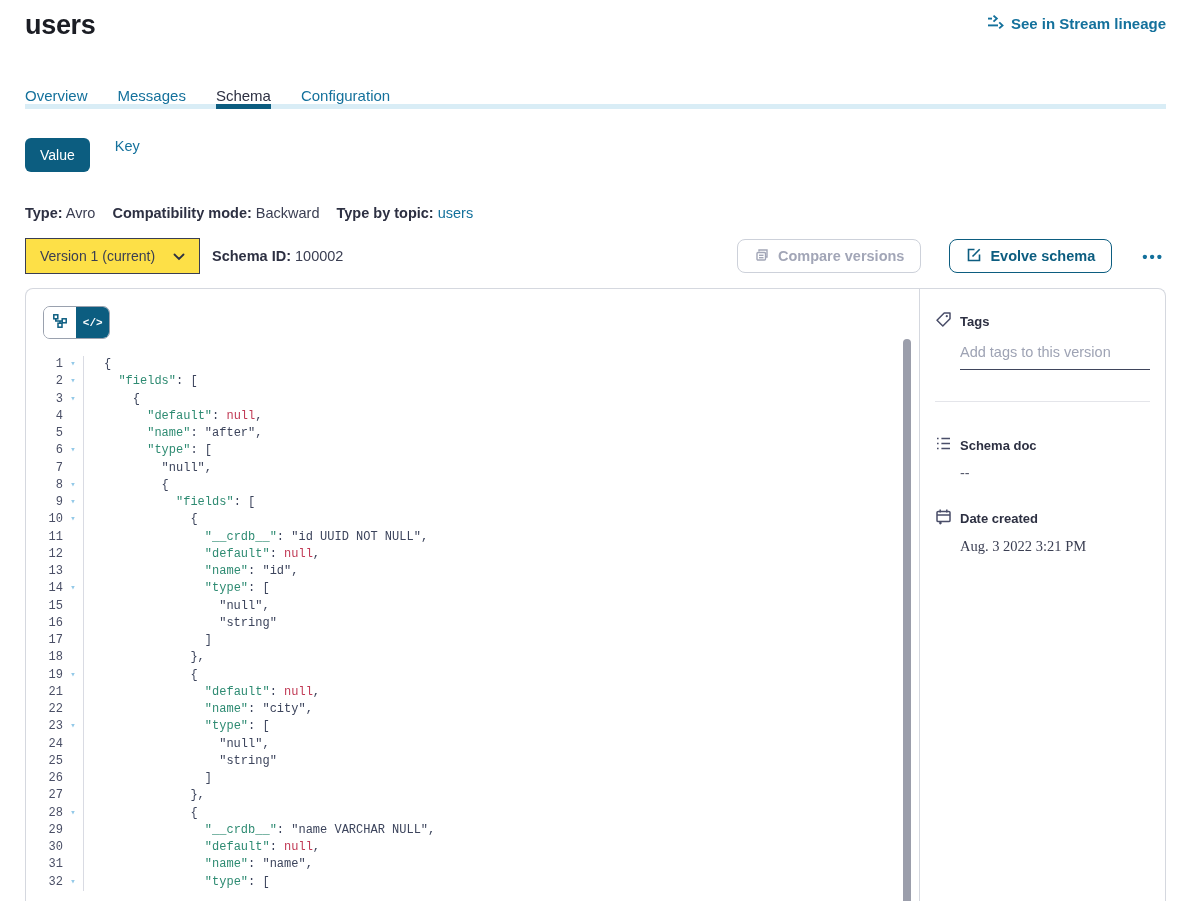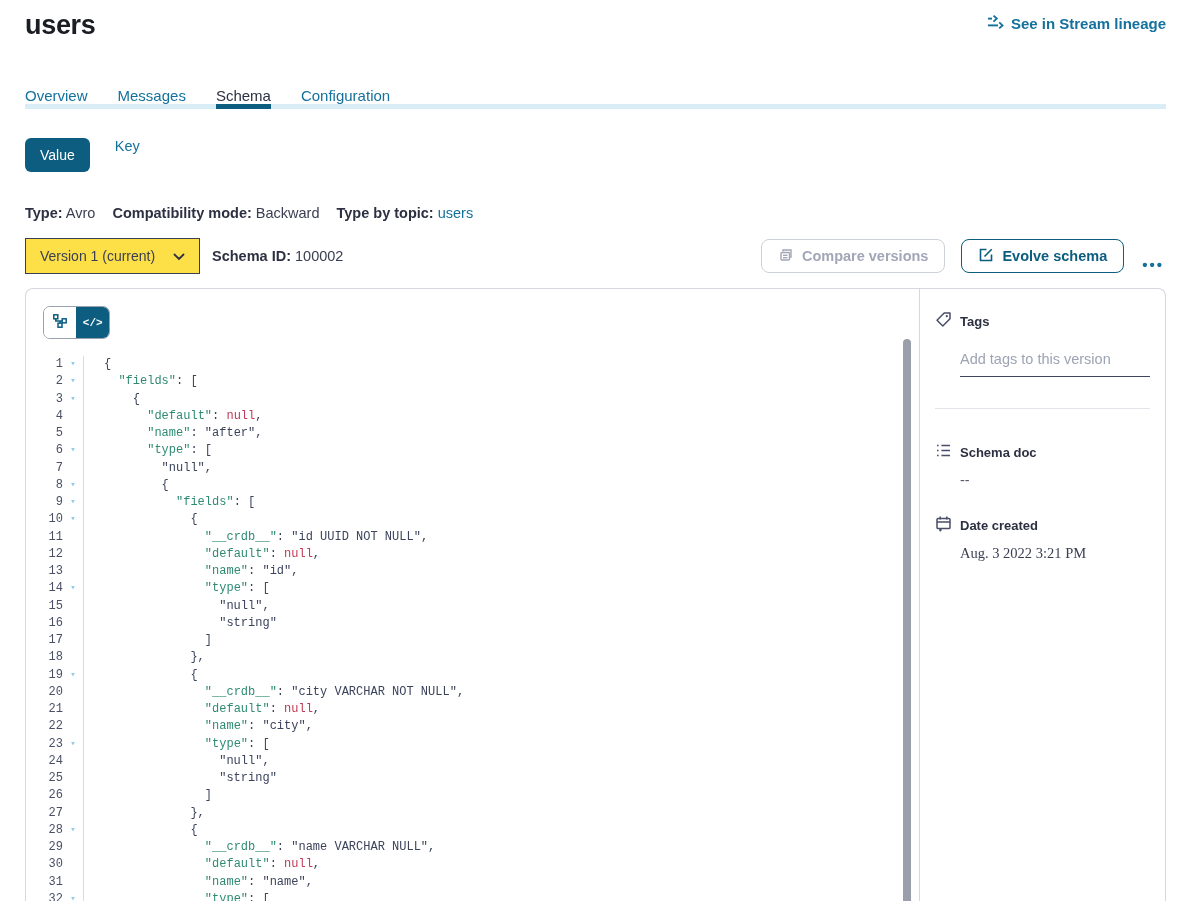--- a/index.html
+++ b/index.html
@@ -33,21 +33,21 @@
   .meta .grp { margin-right:17px;text-align:right; }
   .meta .lnk { color:#14719c; cursor:pointer; }
 
   
   .vbar { display:flex; align-items:center; margin-top:17px; }
   .select { width:175px; height:36px; border:1px solid #3a3e52; border-radius:0; display:flex;
     align-items:center; justify-content:space-between; padding:0 14px; font-size:14px; color:#3a3e52;
     cursor:pointer; background:#fde047; }
   .schemaid { margin-left:12px; font-size:14.5px; color:#3a3e52; }
   .schemaid b { font-weight:700; color:#2d3042; }
-  .vbar-right { margin-left:auto; display:flex; align-items:flex-end; gap:16px; }
+  .vbar-right { margin-left:auto; display:flex; align-items:center; gap:28px; }
   .btn { height:34px; border-radius:8px; display:flex; align-items:center; gap:8px; padding:0 16px;
     font-size:14.5px; font-weight:600; background:#fff; cursor:pointer; }
   .btn.disabled { border:1px solid #cdd1da; color:#a2a6b7; cursor:default; }
   .btn.primary-outline { border:1px solid #0c5d80; color:#0c5d80; }
   .more { color:#14719c; font-size:15px; font-weight:700; letter-spacing:2px; cursor:pointer; padding:0 2px; }
 
   
   .main { margin-top:14px; border:1px solid #d5d8df; border-radius:8px 8px 0 0; border-bottom:none;
     display:flex; height:613px; overflow:hidden; }
   .codewrap { flex:1; position:relative; overflow:hidden; }
@@ -66,21 +66,21 @@
   .ts { color:#3c445c; }
   .tx { color:#c13a55; }
   .tp { color:#3c445c; }
   .scrollthumb { position:absolute; right:8px; top:50px; width:8px; height:600px; border-radius:4px;
     background:#9b9eab; cursor:pointer; }
 
   
   .sidebar { width:246px; flex:none; border-left:1px solid #d5d8df; padding:22px 15px 0 15px; }
   .shead { display:flex; align-items:center; gap:8px; font-size:13px; font-weight:700; color:#2d3042; }
   .shead svg { flex:none; }
-  .tags-input { display:block; margin:20px 0 0 25px; width:calc(100% - 25px); border:none;
+  .tags-input { display:block; margin:13px 0 0 25px; width:calc(100% - 25px); border:none;
     border-bottom:1.5px solid #3f455c; font-size:14.5px; padding:0 0 9px 0; color:#7f1d1d;
     font-family:"Liberation Sans", sans-serif; outline:none; background:transparent; }
   .tags-input::placeholder { color:#9ea3b4; }
   .sdivider { height:1px; background:#e4e5ea; margin-top:31px; }
   .sec2 { margin-top:33px; }
   .sec3 { margin-top:27px; }
   .sval { margin:10px 0 0 25px; font-size:14.5px; color:#585c6e; }
   .sval.dark { color:#3a3e52;font-family:Liberation Serif, serif; }
 </style>
 </head>
@@ -280,25 +280,20 @@
             <span class="ln">18</span>
             <span class="fold"></span>
             <span class="ct">            <span class="tp">},</span></span>
           </div>
           <div class="cl">
             <span class="ln">19</span>
             <span class="fold">▾</span>
             <span class="ct">            <span class="tp">{</span></span>
           </div>
           <div class="cl">
-            <span class="ln">20</span>
-            <span class="fold"></span>
-            <span class="ct">              <span class="tk">"__crdb__"</span><span class="tp">: </span><span class="ts">"city VARCHAR NOT NULL"</span><span class="tp">,</span></span>
-          </div>
-          <div class="cl">
             <span class="ln">21</span>
             <span class="fold"></span>
             <span class="ct">              <span class="tk">"default"</span><span class="tp">: </span><span class="tx">null</span><span class="tp">,</span></span>
           </div>
           <div class="cl">
             <span class="ln">22</span>
             <span class="fold"></span>
             <span class="ct">              <span class="tk">"name"</span><span class="tp">: </span><span class="ts">"city"</span><span class="tp">,</span></span>
           </div>
           <div class="cl">

